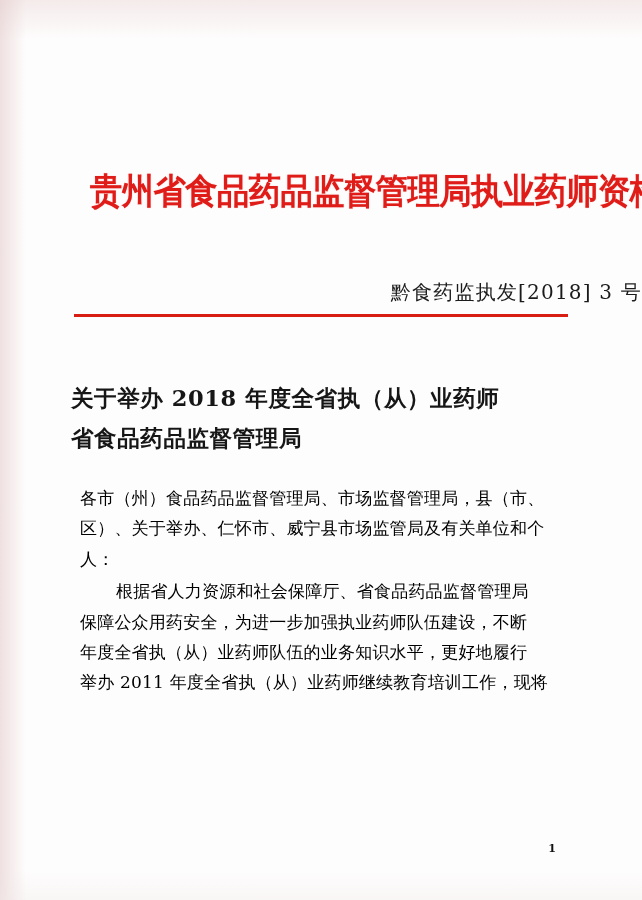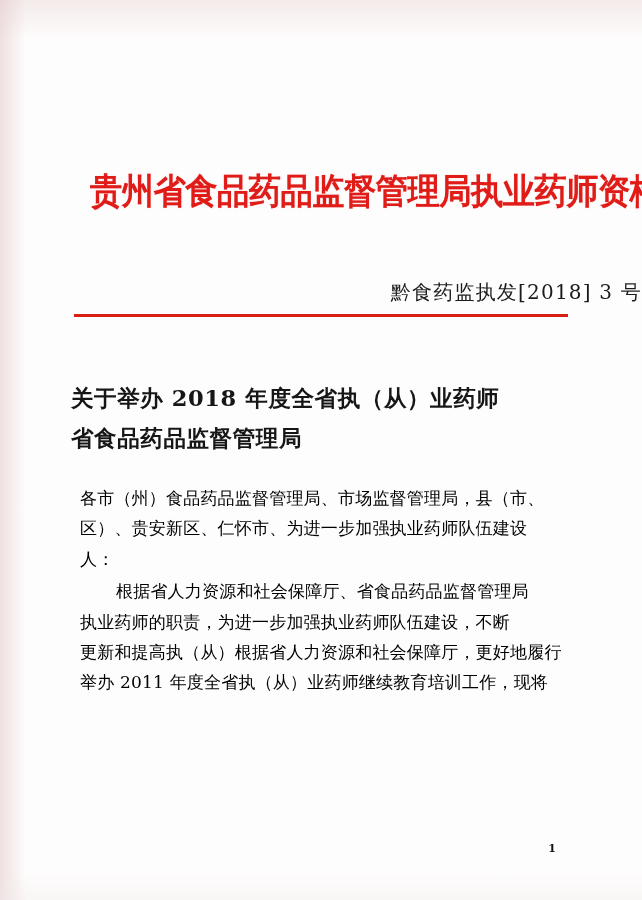--- a/index.html
+++ b/index.html
@@ -158,26 +158,26 @@
 
   <div id="red-rule" style="background: rgb(216, 30, 19);"></div>
 
   <div id="doc-title">
     <span class="tline">关于举办 2018 年度全省执（从）业药师</span>
     <span class="tline">省食品药品监督管理局</span>
   </div>
 
   <div id="body-block">
     <span class="bline">各市（州）食品药品监督管理局、市场监督管理局，县（市、</span>
-    <span class="bline">区）、贵安新区、仁怀市、为进一步加强执业药师队伍建设</span>
+    <span class="bline">区）、关于举办、仁怀市、威宁县市场监管局及有关单位和个</span>
     <span class="bline">人：</span>
 
     <span class="para-gap"></span>
 
     <span class="bline indent">根据省人力资源和社会保障厅、省食品药品监督管理局</span>
-    <span class="bline">执业药师的职责，为进一步加强执业药师队伍建设，不断</span>
-    <span class="bline">更新和提高执（从）根据省人力资源和社会保障厅，更好地履行</span>
+    <span class="bline">保障公众用药安全，为进一步加强执业药师队伍建设，不断</span>
+    <span class="bline">年度全省执（从）业药师队伍的业务知识水平，更好地履行</span>
     <span class="bline">举办 2011 年度全省执（从）业药师继续教育培训工作，现将</span>
   </div>
 
   <div id="page-number">1</div>
 
 </div>
 
 </body></html>

